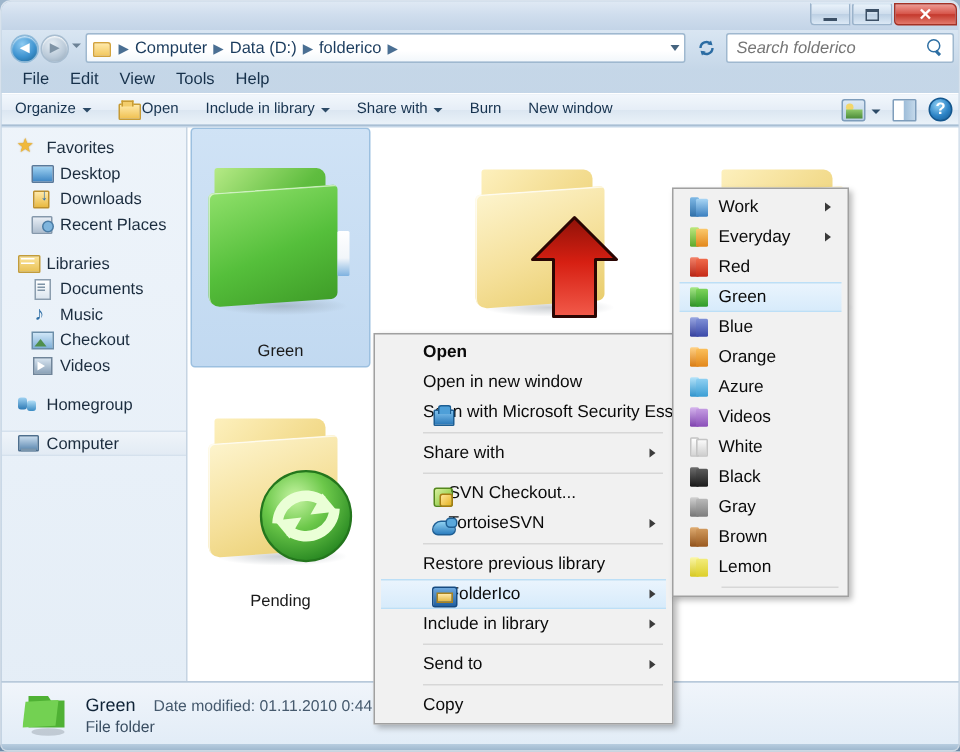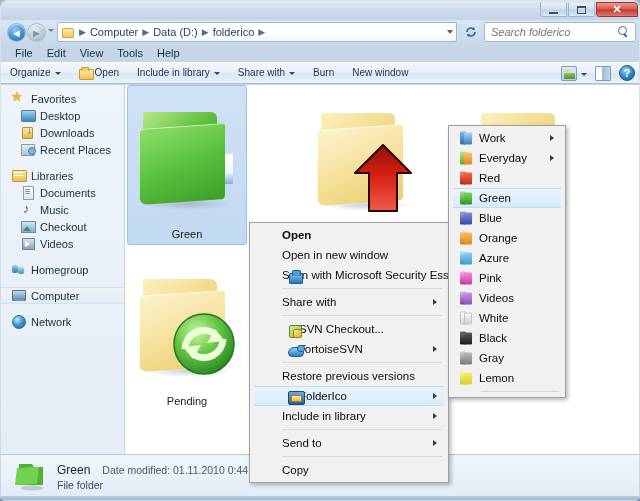--- a/index.html
+++ b/index.html
@@ -674,24 +674,20 @@
 
       <div class="navgap"></div>
 
       <div class="navitem selected">
         <span class="navico ico-computer"></span>
         <span>Computer</span>
       </div>
 
       <div class="navgap"></div>
 
-      <div class="navitem">
-        <span class="navico ico-network"></span>
-        <span>Network</span>
-      </div>
     </div>
 
     <div id="content">
 
       <div class="folderitem selected" style="left:2px; top:0px;">
         <div class="folderimg green">
           <div class="fshadow"></div>
           <div class="fback"></div>
           <div class="ffront"></div>
           <div class="ftab"></div>
@@ -811,21 +807,21 @@
       <span class="ctxicon ic-svn"></span>
       <span>SVN Checkout...</span>
     </div>
     <div class="ctxitem">
       <span class="ctxicon ic-tortoise"></span>
       <span>TortoiseSVN</span>
       <span class="submark"></span>
     </div>
     <div class="ctxsep"></div>
     <div class="ctxitem">
-      <span>Restore previous versions</span>
+      <span>Restore previous library</span>
     </div>
     <div class="ctxitem highlight">
       <span class="ctxicon ic-folderico"></span>
       <span>FolderIco</span>
       <span class="submark"></span>
     </div>
     <div class="ctxitem">
       <span>Include in library</span>
       <span class="submark"></span>
     </div>
@@ -894,27 +890,20 @@
     </div>
 
     <div class="ctxitem sub">
       <span class="colorswatch">
         <span class="sw-back" style="background:linear-gradient(180deg,#b5e4fa,#2f93cc)"></span>
         <span class="sw-front" style="background:linear-gradient(180deg,#8fd0f2,#3b9ed4)"></span>
       </span>
       <span>Azure</span>
     </div>
 
-    <div class="ctxitem sub">
-      <span class="colorswatch">
-        <span class="sw-back" style="background:linear-gradient(180deg,#f7aee2,#c22e98)"></span>
-        <span class="sw-front" style="background:linear-gradient(180deg,#f08ad4,#cc3da4)"></span>
-      </span>
-      <span>Pink</span>
-    </div>
 
     <div class="ctxitem sub">
       <span class="colorswatch">
         <span class="sw-back" style="background:linear-gradient(180deg,#d6b6ee,#7d41ad)"></span>
         <span class="sw-front" style="background:linear-gradient(180deg,#c49be2,#8a4fb8)"></span>
       </span>
       <span>Videos</span>
     </div>
 
     <div class="ctxitem sub">
@@ -934,20 +923,27 @@
     </div>
 
     <div class="ctxitem sub">
       <span class="colorswatch">
         <span class="sw-back" style="background:linear-gradient(180deg,#d2d2d2,#747474)"></span>
         <span class="sw-front" style="background:linear-gradient(180deg,#b9b9b9,#7d7d7d)"></span>
       </span>
       <span>Gray</span>
     </div>
 
+    <div class="ctxitem sub">
+      <span class="colorswatch">
+        <span class="sw-back" style="background:linear-gradient(180deg,#e0ad72,#8f5019)"></span>
+        <span class="sw-front" style="background:linear-gradient(180deg,#d0995c,#9a5a20)"></span>
+      </span>
+      <span>Brown</span>
+    </div>
 
     <div class="ctxitem sub">
       <span class="colorswatch">
         <span class="sw-back" style="background:linear-gradient(180deg,#fbf7a8,#d6c820)"></span>
         <span class="sw-front" style="background:linear-gradient(180deg,#f3ec7a,#ddcf2a)"></span>
       </span>
       <span>Lemon</span>
     </div>
 
     <div class="ctxsep"></div>

